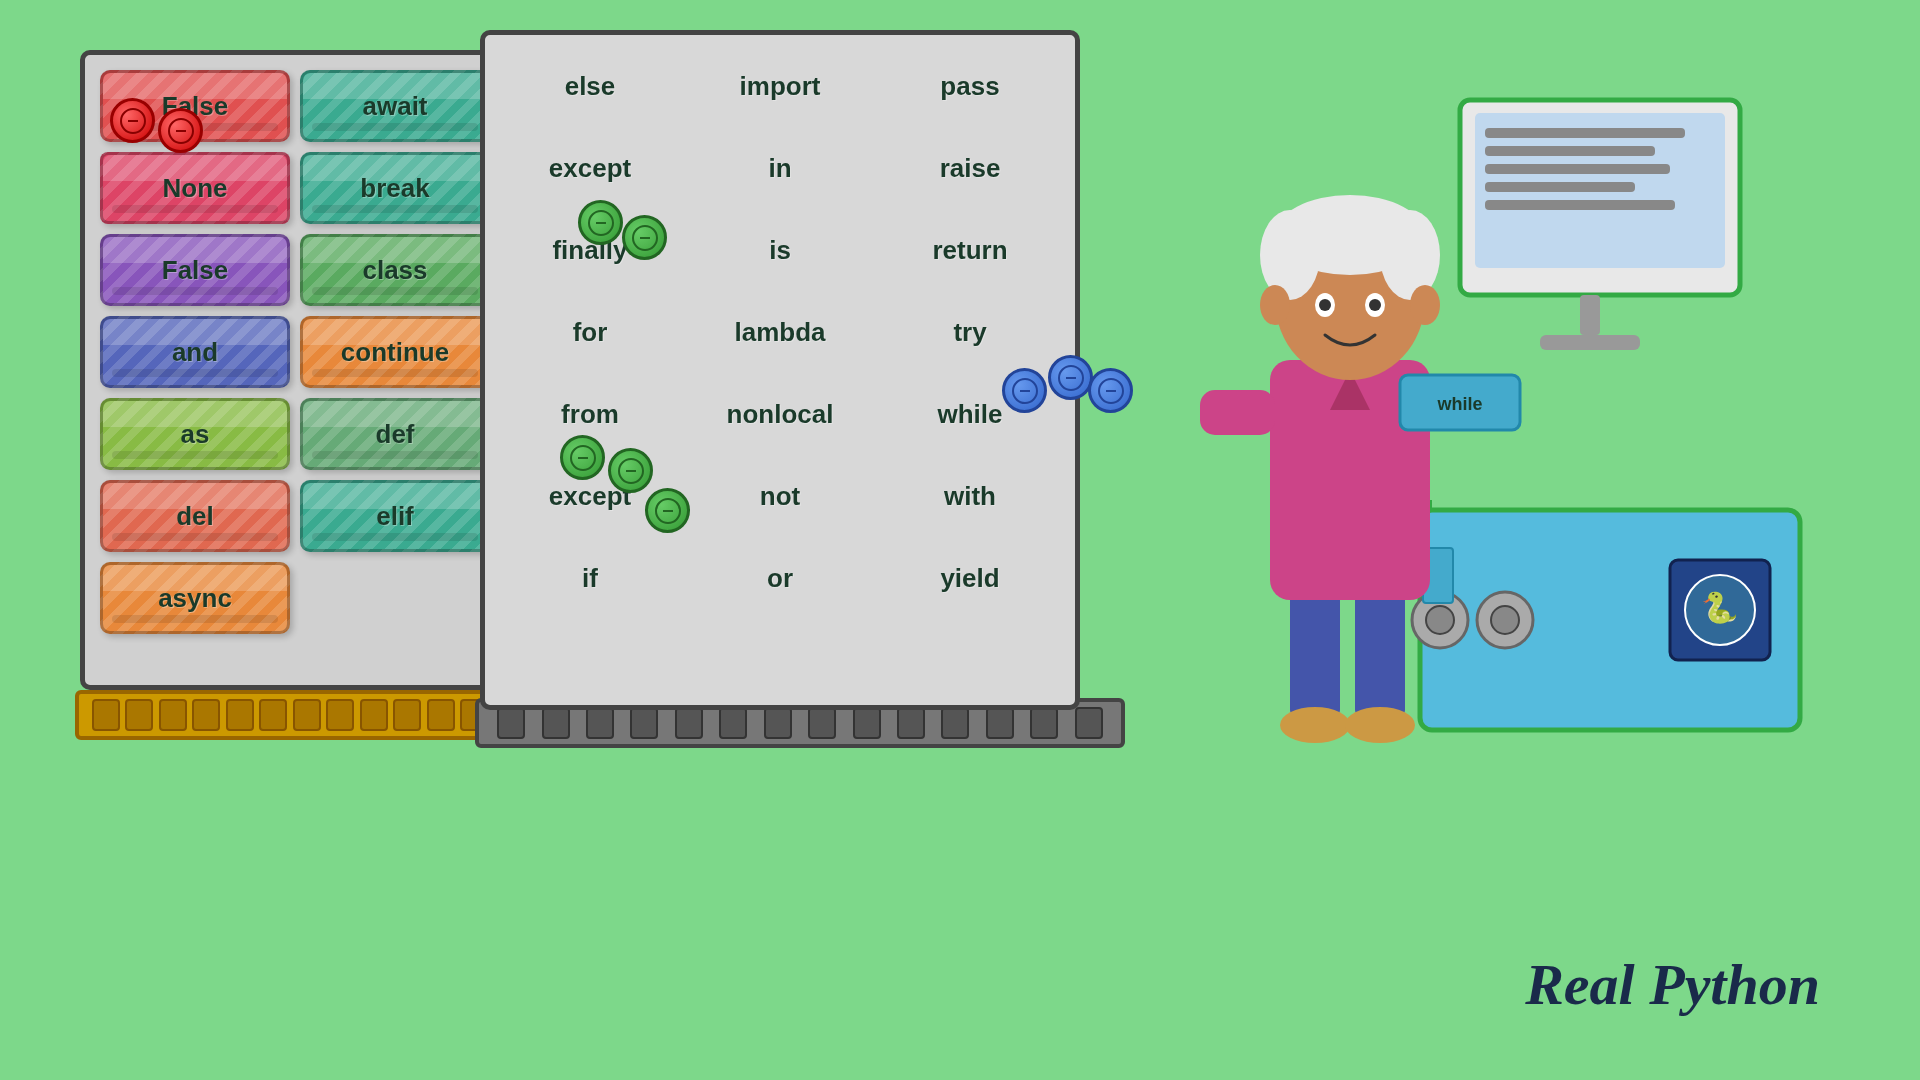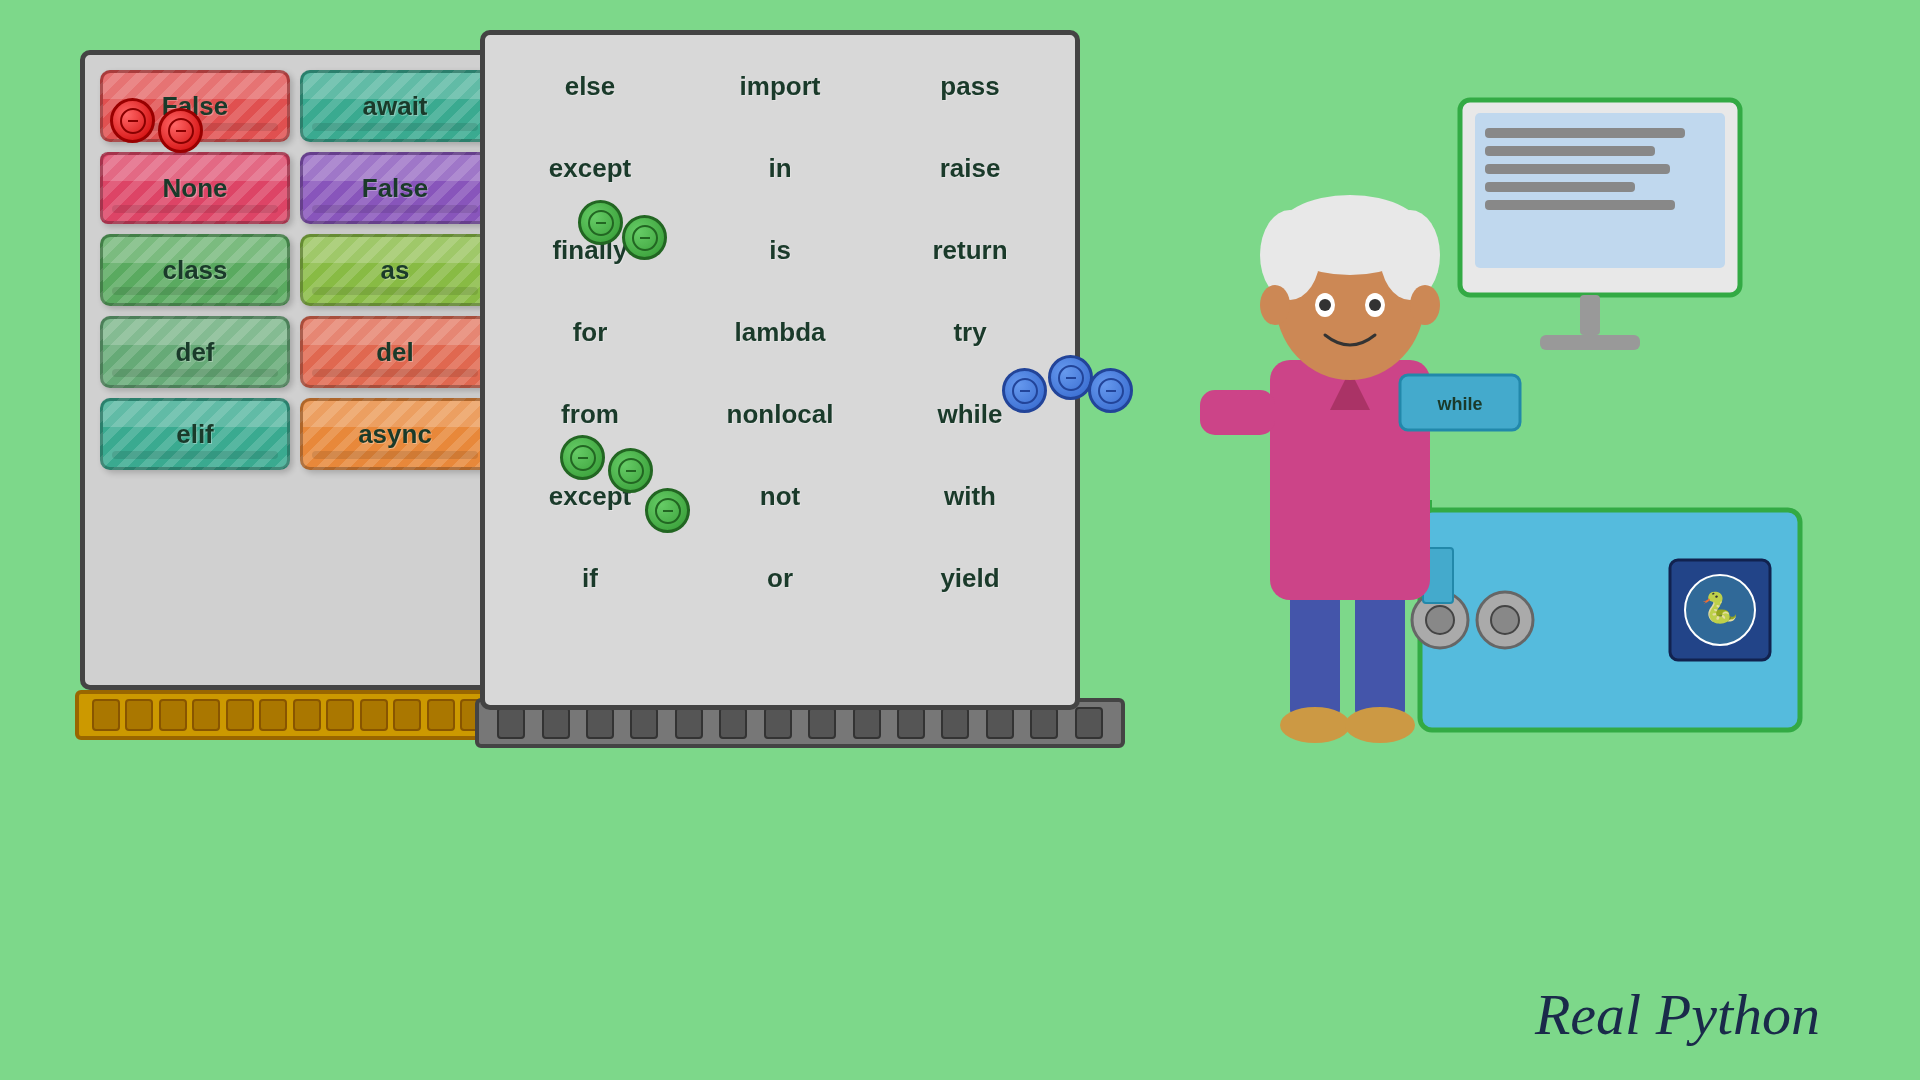--- a/index.html
+++ b/index.html
@@ -185,26 +185,26 @@
     }
 
     .coin-blue {
       background: radial-gradient(circle at 35% 35%, #6699ee, #3366cc);
       border-color: #224499;
     }
 
     
     .logo {
       position: absolute;
-      bottom: 32px;
+      bottom: 62px;
       right: 100px;
       font-family: 'Georgia', serif;
       font-size: 52px;
       color: #1a2a4a;
-      font-weight: normal;
+      font-weight: bold;
       font-style: italic;
       margin-left: 14px;
     }
 
     
     .striped {
       background-image: repeating-linear-gradient(
         135deg,
         transparent,
         transparent 8px,
@@ -257,30 +257,42 @@
       </div>
     <div class="kw teal striped">
         <span class="kw-label">await</span>
         <div class="kw-inner"></div>
       </div>
 
     <div class="kw rose striped">
         <span class="kw-label">None</span>
         <div class="kw-inner"></div>
       </div>
+    <div class="kw teal striped">
+        <span class="kw-label">break</span>
+        <div class="kw-inner"></div>
+      </div>
 
     <div class="kw purple striped">
         <span class="kw-label">False</span>
         <div class="kw-inner"></div>
       </div>
     <div class="kw green striped">
         <span class="kw-label">class</span>
         <div class="kw-inner"></div>
       </div>
 
+    <div class="kw indigo striped">
+        <span class="kw-label">and</span>
+        <div class="kw-inner"></div>
+      </div>
+    <div class="kw orange striped">
+        <span class="kw-label">continue</span>
+        <div class="kw-inner"></div>
+      </div>
 
     <div class="kw lime striped">
         <span class="kw-label">as</span>
         <div class="kw-inner"></div>
       </div>
     <div class="kw sage striped">
         <span class="kw-label">def</span>
         <div class="kw-inner"></div>
       </div>
 

